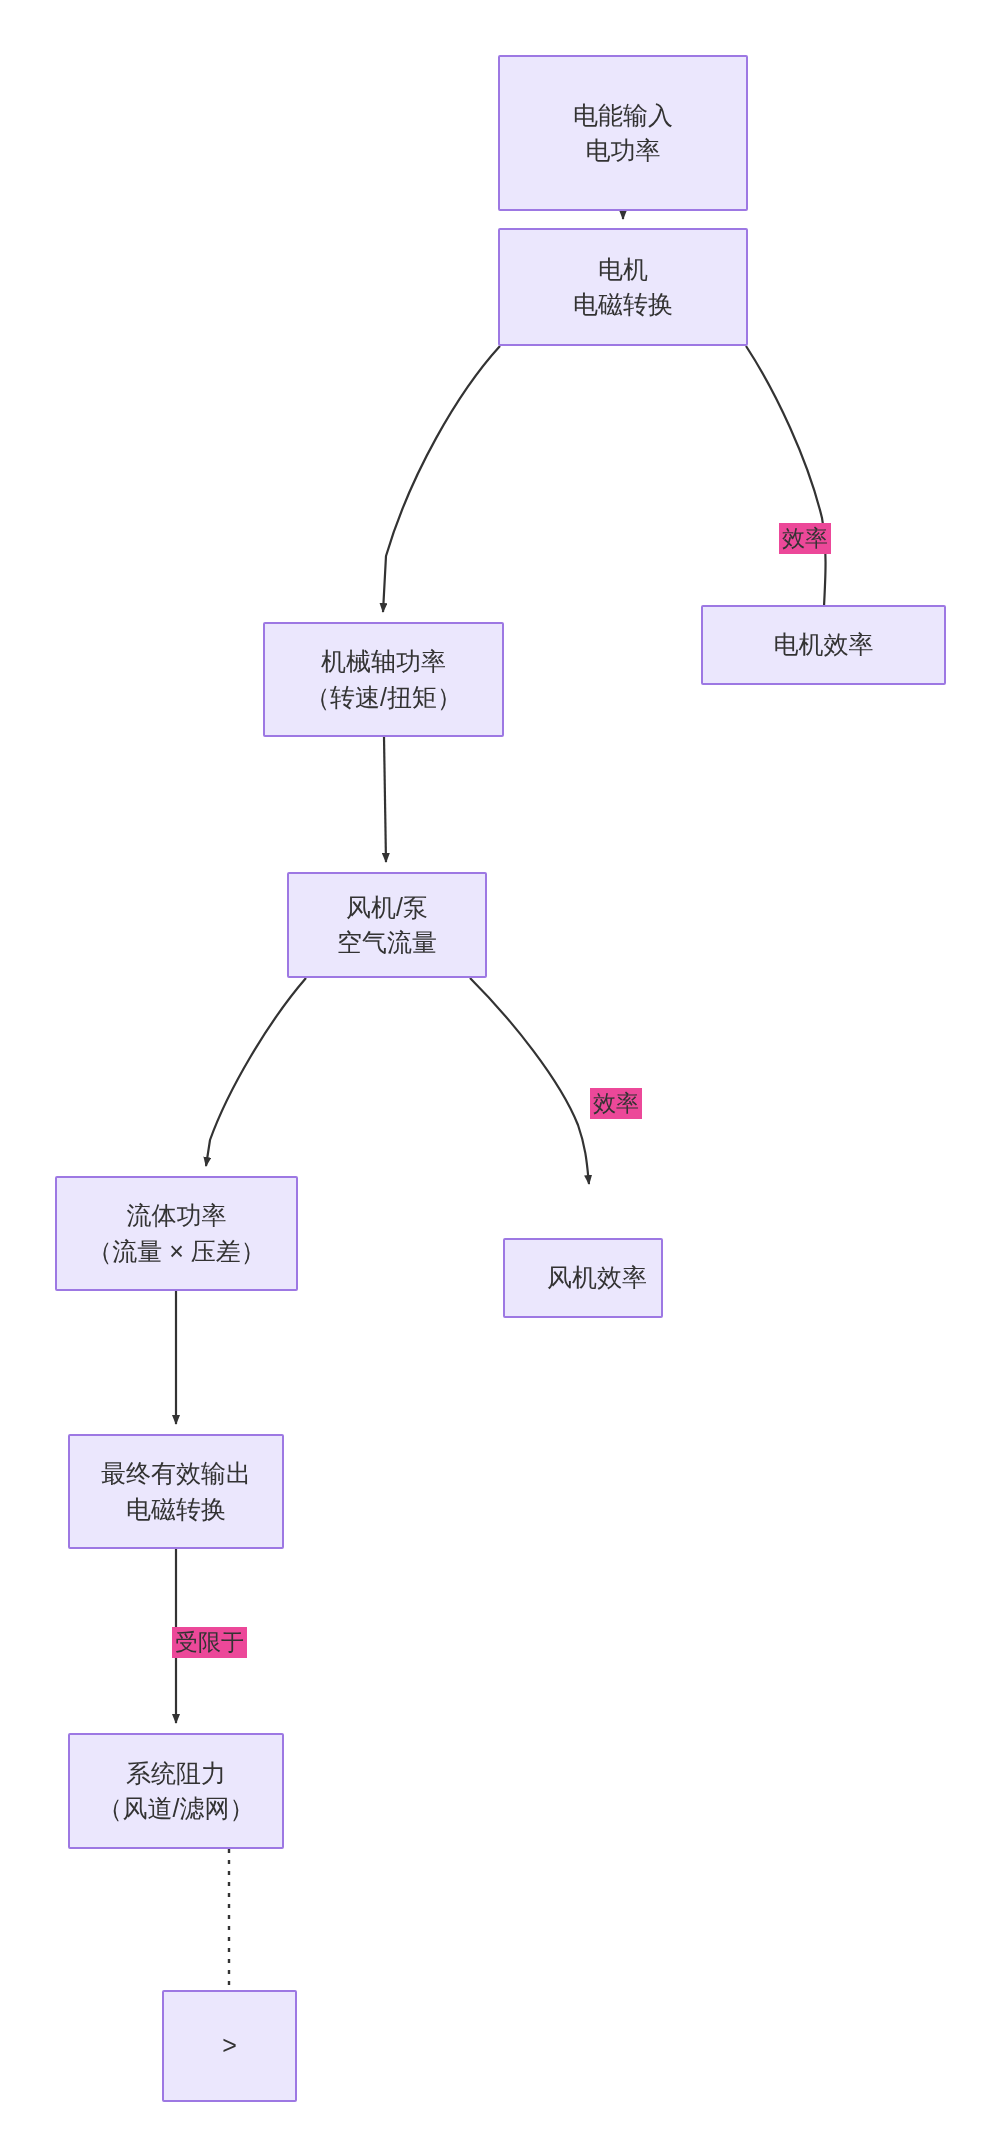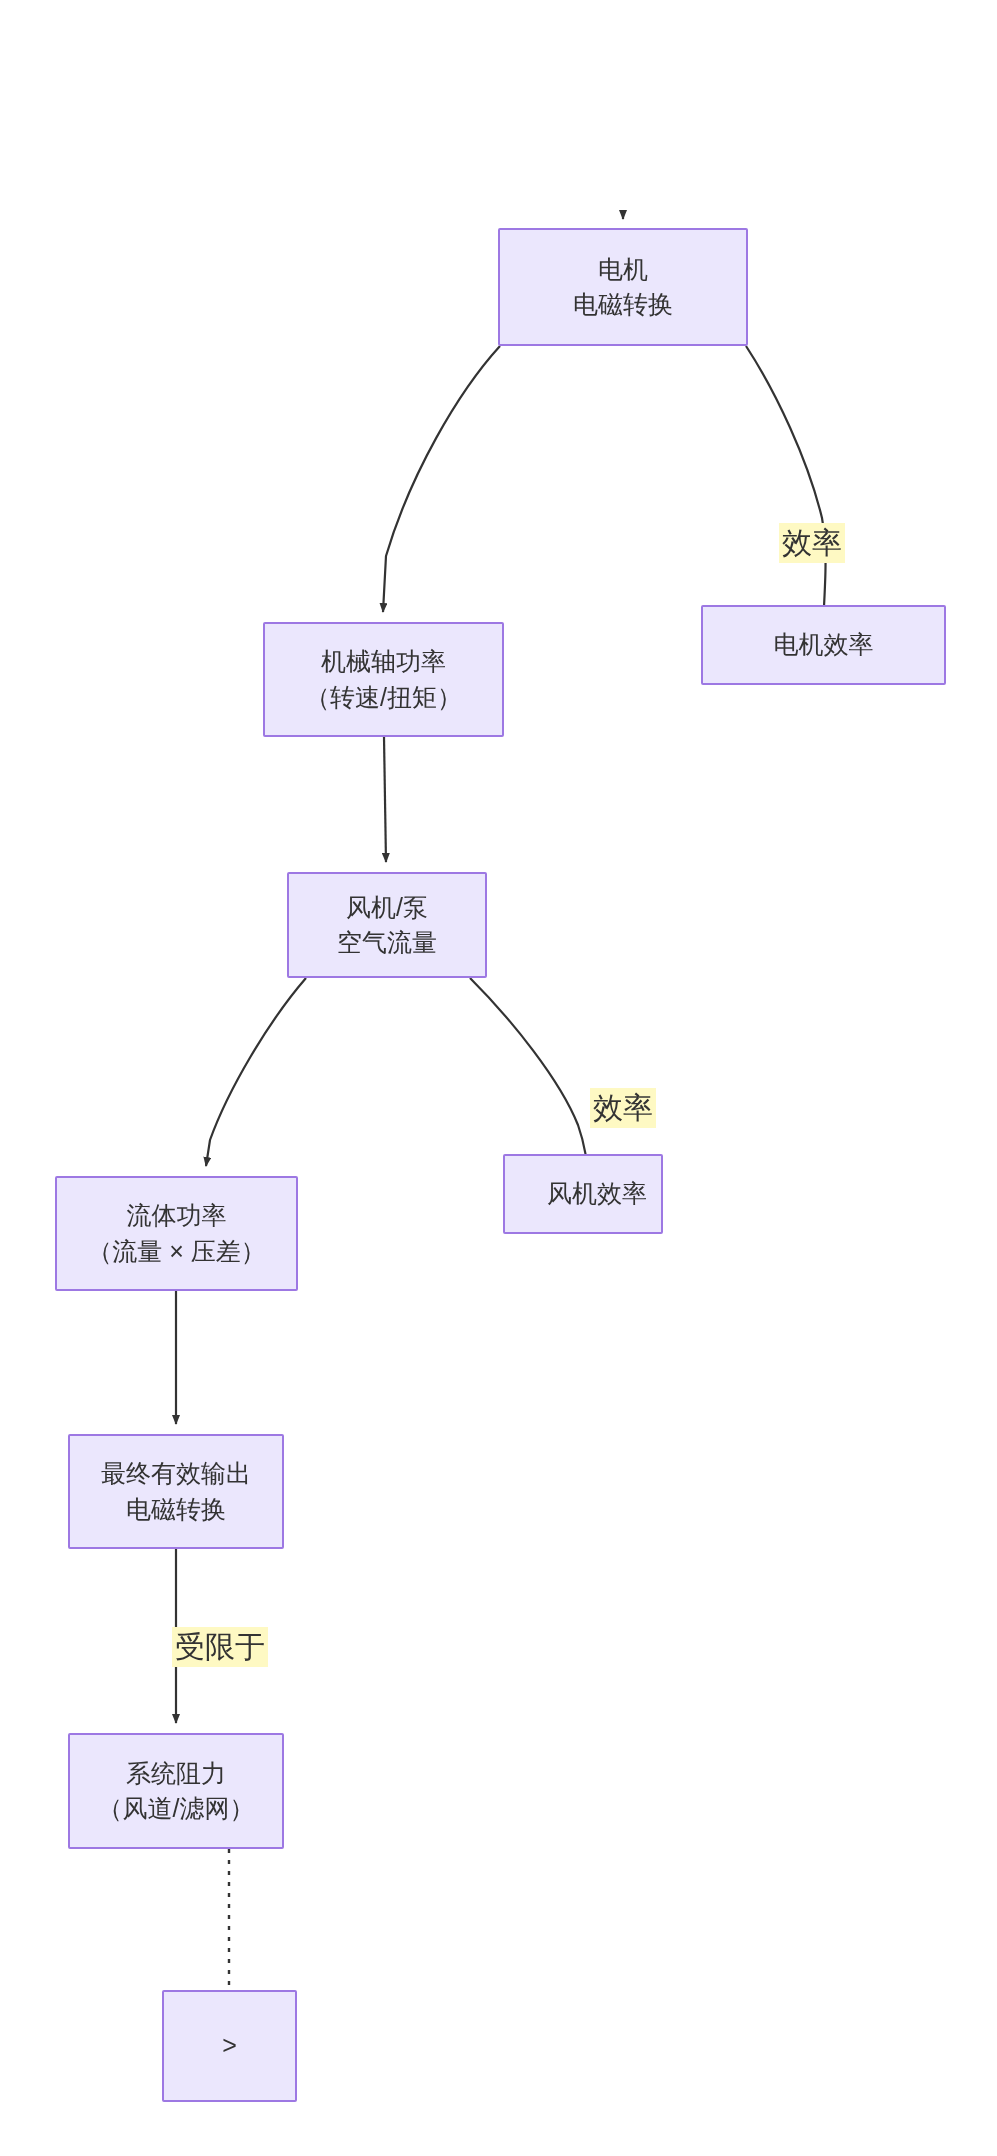--- a/index.html
+++ b/index.html
@@ -39,23 +39,23 @@
     font-size: 25px;
     line-height: 1.42;
     text-align: center;
     white-space: nowrap;
   }
   .node .node-line {
     display: block;
   }
   .edge-label {
     position: absolute;
-    background: #fef9c3;
+    background: #ec4899;
     color: #333333;
-    font-size: 30px;
+    font-size: 23px;
     line-height: 1.25;
     padding: 1px 3px;
     white-space: nowrap;
     box-sizing: border-box;
   }
 </style>
 </head>
 <body>
 
 <div id="diagram-root">
@@ -97,41 +97,45 @@
 
     <g>
       <path d="M176,1549 L176,1723" stroke="#333333" stroke-width="2.2" fill="none" marker-end="url(#arrowhead)"></path>
     </g>
 
     <g>
       <path d="M229,1849 L229,1988" stroke="#333333" stroke-width="2.4" fill="none" stroke-dasharray="4,7" stroke-linecap="butt"></path>
     </g>
   </svg>
 
+  <div class="node" style="left:498px; top:55px; width:250px; height:156px;">
+    <span class="node-line">电能输入</span>
+    <span class="node-line">电功率</span>
+  </div>
 
   <div class="node" style="left:498px; top:228px; width:250px; height:118px;">
     <span class="node-line">电机</span>
     <span class="node-line small-text">电磁转换</span>
   </div>
 
   <div class="node" style="left:701px; top:605px; width:245px; height:80px;">
     <span class="node-line">电机效率</span>
   </div>
 
   <div class="node" style="left:263px; top:622px; width:241px; height:115px;">
     <span class="node-line">机械轴功率</span>
     <span class="node-line">（转速/扭矩）</span>
   </div>
 
   <div class="node" style="left:287px; top:872px; width:200px; height:106px;">
     <span class="node-line">风机/泵</span>
     <span class="node-line">空气流量</span>
   </div>
 
-  <div class="node" style="left:503px; top:1154px; width:160px; height:80px;padding-left:28px;">
+  <div class="node" style="left:503px; top:1238px; width:160px; height:80px;padding-left:28px;">
     <span class="node-line">风机效率</span>
   </div>
 
   <div class="node" style="left:55px; top:1176px; width:243px; height:115px;">
     <span class="node-line">流体功率</span>
     <span class="node-line">（流量 × 压差）</span>
   </div>
 
   <div class="node" style="left:68px; top:1434px; width:216px; height:115px;">
     <span class="node-line">最终有效输出</span>

